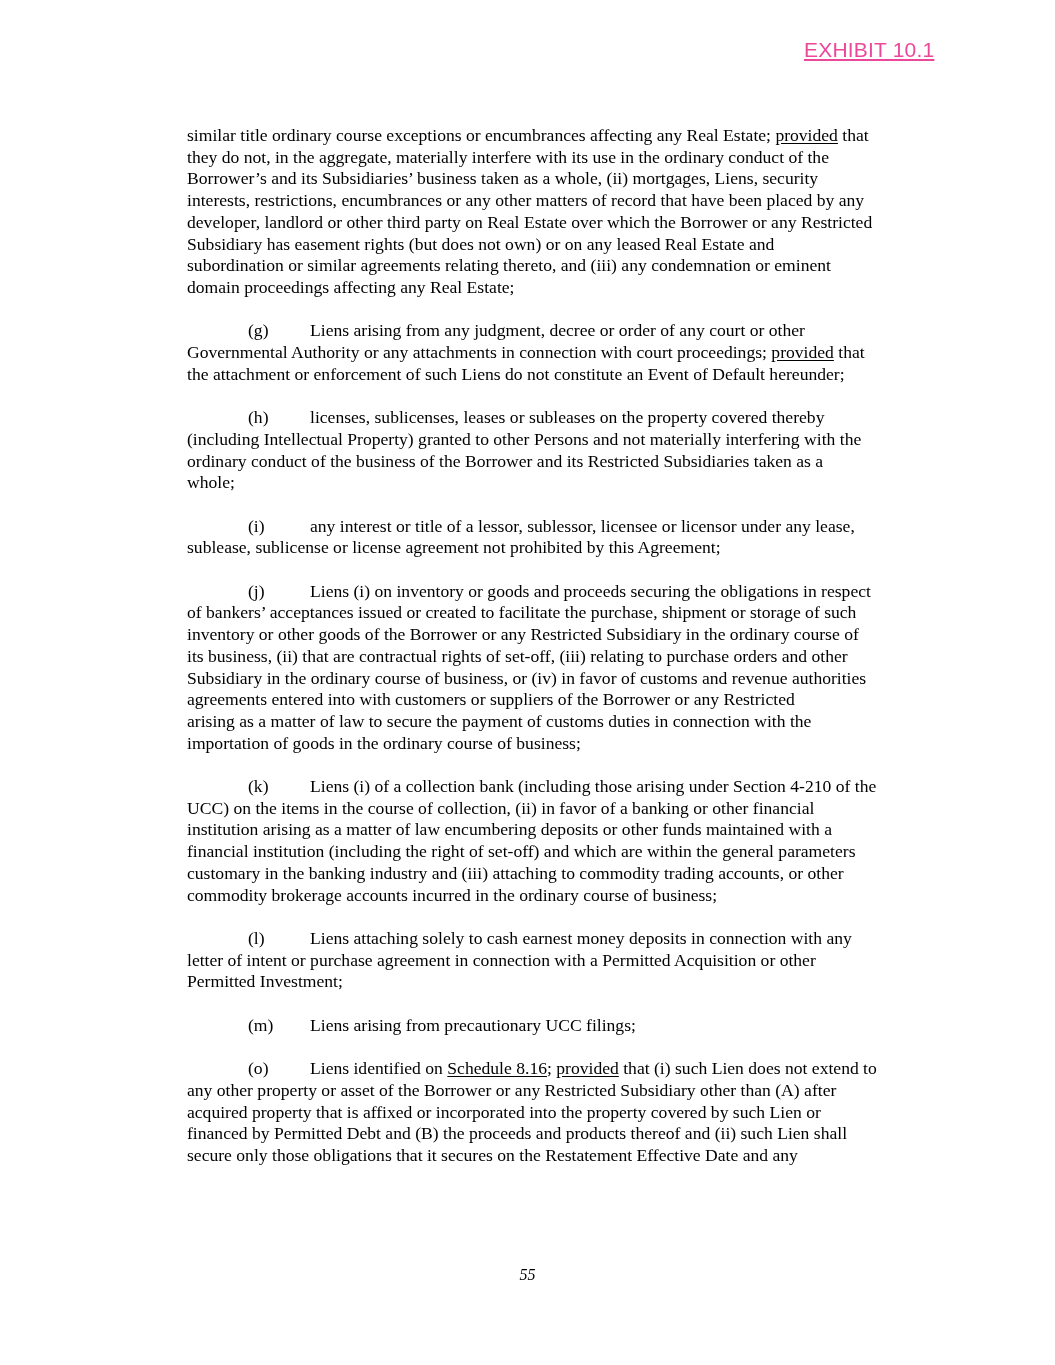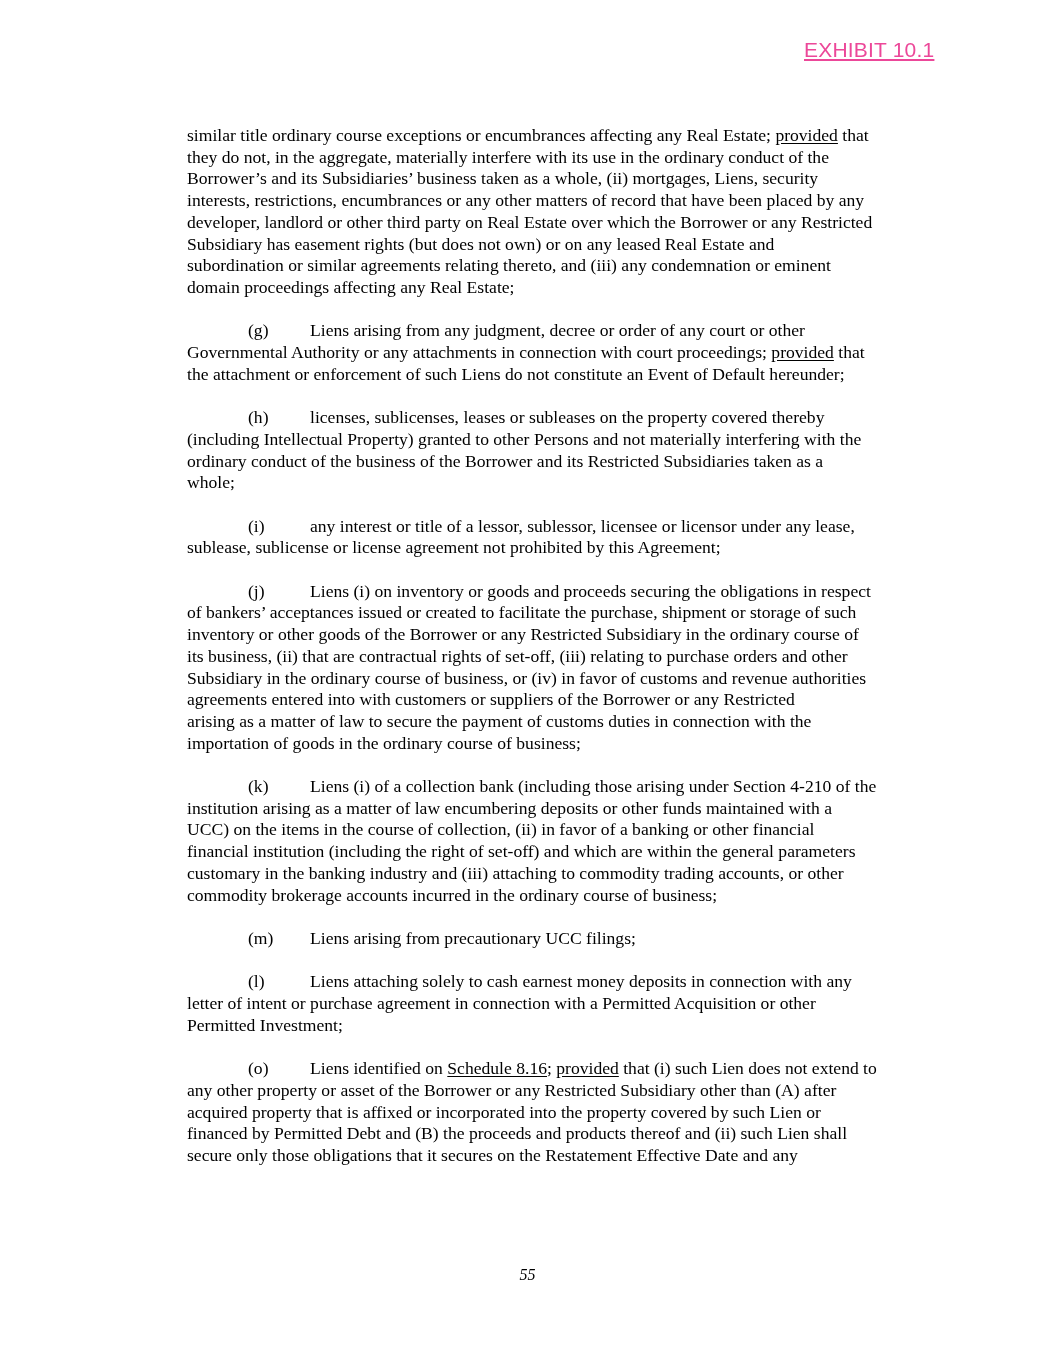--- a/index.html
+++ b/index.html
@@ -102,35 +102,35 @@
     <span class="line">inventory or other goods of the Borrower or any Restricted Subsidiary in the ordinary course of</span>
     <span class="line">its business, (ii) that are contractual rights of set-off, (iii) relating to purchase orders and other</span>
     <span class="line">Subsidiary in the ordinary course of business, or (iv) in favor of customs and revenue authorities</span>
     <span class="line">agreements entered into with customers or suppliers of the Borrower or any Restricted</span>
     <span class="line">arising as a matter of law to secure the payment of customs duties in connection with the</span>
     <span class="line">importation of goods in the ordinary course of business;</span>
   </div>
 
   <div class="para">
     <span class="line"><span class="marker">(k)</span><span>Liens (i) of a collection bank (including those arising under Section 4-210 of the</span></span>
+    <span class="line">UCC) on the items in the course of collection, (ii) in favor of a banking or other financial</span>
     <span class="line">institution arising as a matter of law encumbering deposits or other funds maintained with a</span>
-    <span class="line">UCC) on the items in the course of collection, (ii) in favor of a banking or other financial</span>
     <span class="line">financial institution (including the right of set-off) and which are within the general parameters</span>
     <span class="line">customary in the banking industry and (iii) attaching to commodity trading accounts, or other</span>
     <span class="line">commodity brokerage accounts incurred in the ordinary course of business;</span>
   </div>
 
   <div class="para">
-    <span class="line"><span class="marker">(m)</span><span>Liens arising from precautionary UCC filings;</span></span>
+    <span class="line"><span class="marker">(l)</span><span>Liens attaching solely to cash earnest money deposits in connection with any</span></span>
+    <span class="line">letter of intent or purchase agreement in connection with a Permitted Acquisition or other</span>
+    <span class="line">Permitted Investment;</span>
   </div>
 
   <div class="para">
-    <span class="line"><span class="marker">(l)</span><span>Liens attaching solely to cash earnest money deposits in connection with any</span></span>
-    <span class="line">letter of intent or purchase agreement in connection with a Permitted Acquisition or other</span>
-    <span class="line">Permitted Investment;</span>
+    <span class="line"><span class="marker">(m)</span><span>Liens arising from precautionary UCC filings;</span></span>
   </div>
 
 
   <div class="para">
     <span class="line"><span class="marker">(o)</span><span>Liens identified on </span><u>Schedule 8.16</u><span>; </span><u>provided</u><span> that (i) such Lien does not extend to</span></span>
     <span class="line">any other property or asset of the Borrower or any Restricted Subsidiary other than (A) after</span>
     <span class="line">acquired property that is affixed or incorporated into the property covered by such Lien or</span>
     <span class="line">financed by Permitted Debt and (B) the proceeds and products thereof and (ii) such Lien shall</span>
     <span class="line">secure only those obligations that it secures on the Restatement Effective Date and any</span>
   </div>

